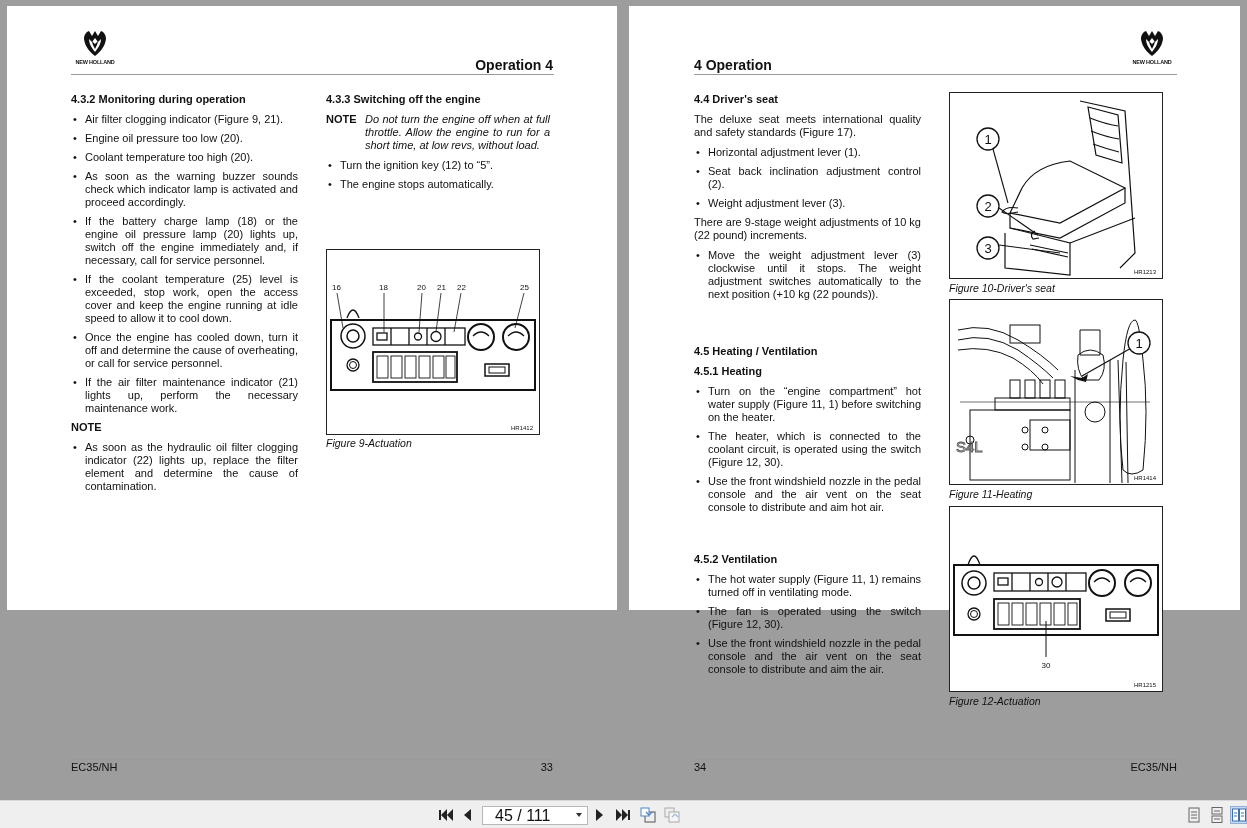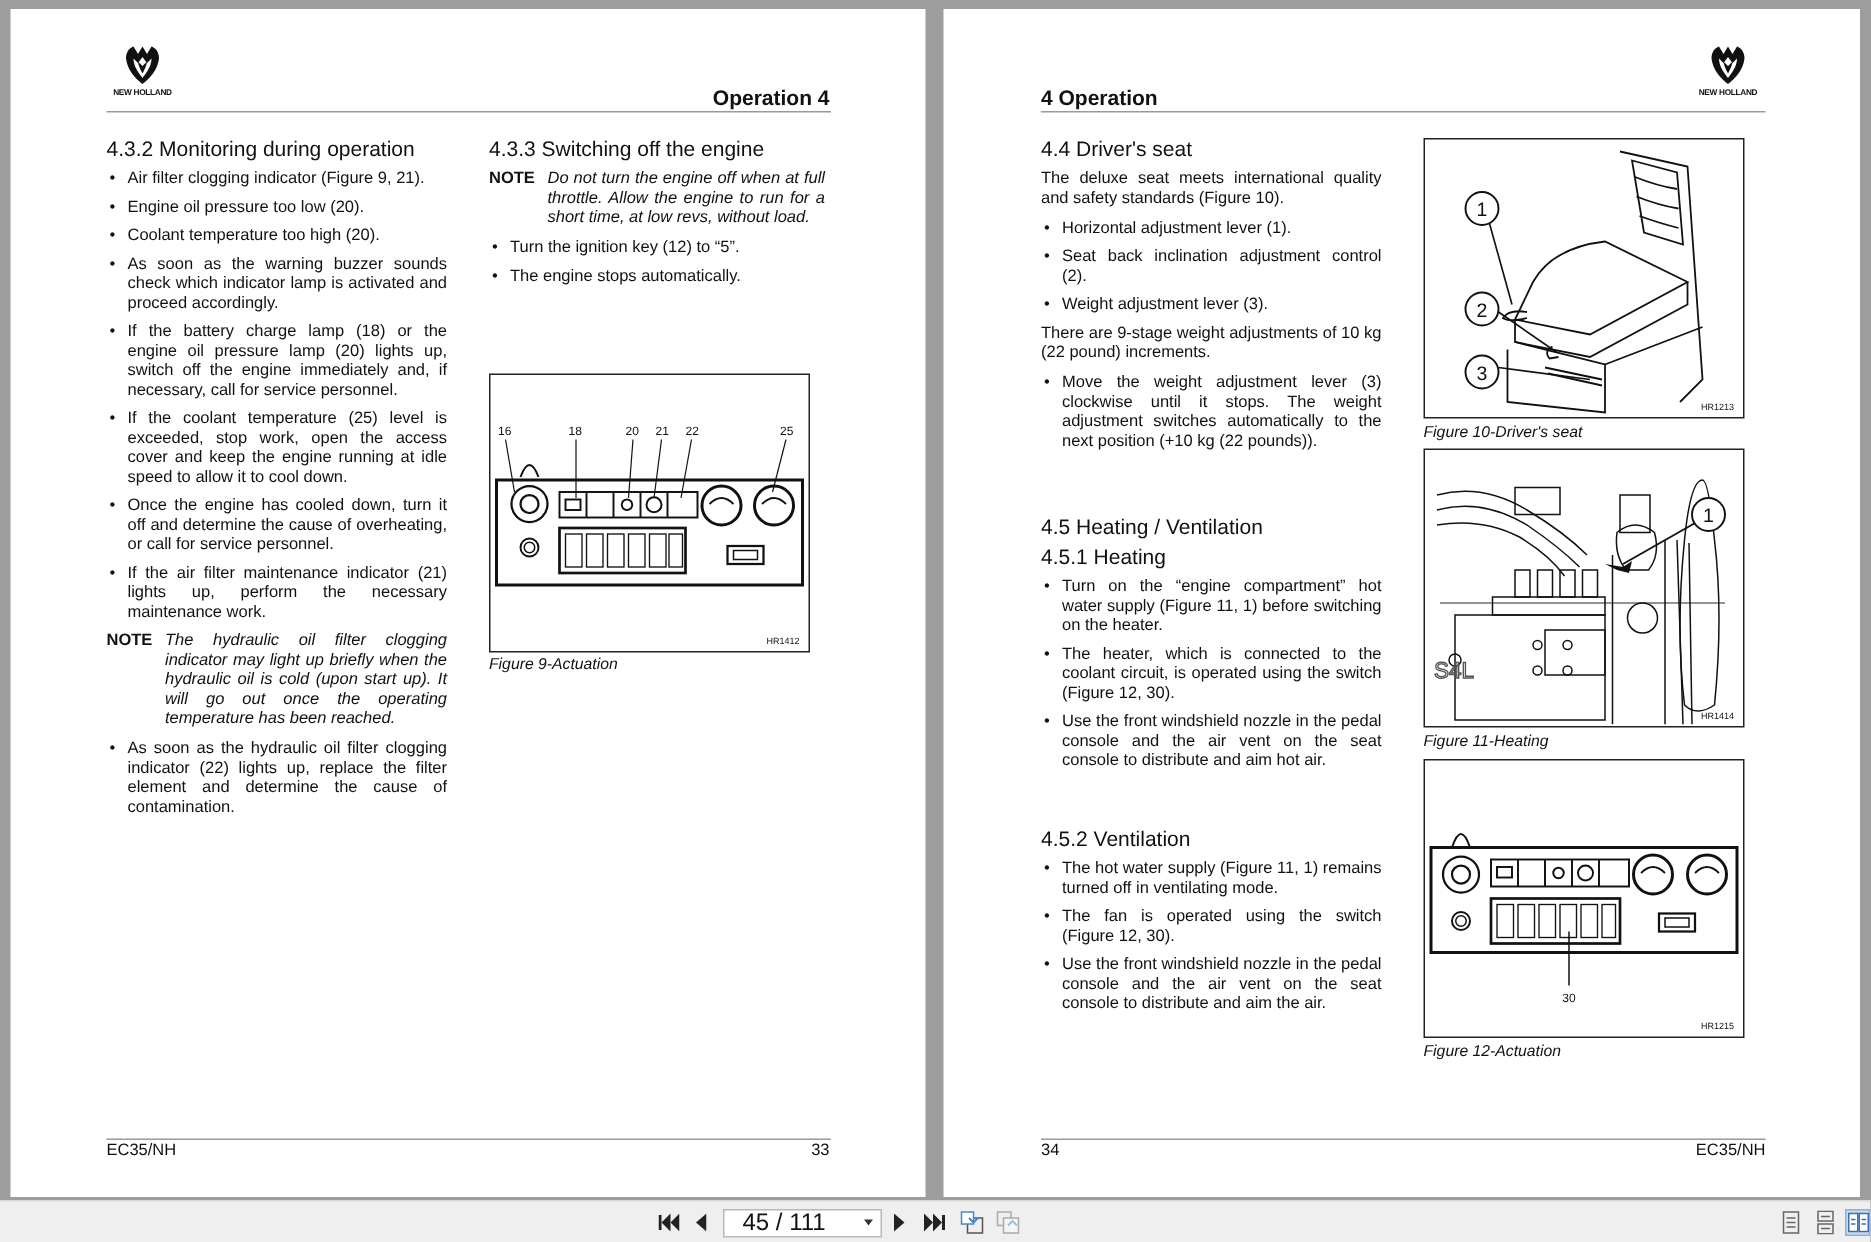--- a/index.html
+++ b/index.html
@@ -1,29 +1,29 @@
 <!DOCTYPE html>
 <html><head>
 <meta charset="utf-8">
 <style>
   * { box-sizing: border-box; margin: 0; padding: 0; }
   html, body { width: 1247px; height: 828px; overflow: hidden; background: #9d9d9d; font-family: "Liberation Sans", sans-serif; color: #111; }
   #viewer { position: absolute; left: 0; top: 0; width: 1247px; height: 800px; background: #9d9d9d; }
-  .page { position: absolute; top: 6px; background: #fff; height: 792px; }
+  .page { position: absolute; top: 6px; background: #fff; height: 604px; }
   #page-left { left: 7px; width: 610px; }
   #page-right { left: 629px; width: 611px; }
 
   .logo { position: absolute; width: 48px; text-align: center; }
   .logo svg { display: block; margin: 0 auto; }
   .logo-text { font-size: 5.5px; font-weight: bold; letter-spacing: -0.2px; margin-top: 1px; }
   .header-title { position: absolute; font-size: 14px; font-weight: bold; }
   .rule { position: absolute; height: 1px; background: #9a9a9a; }
 
   .col { position: absolute; font-size: 11px; line-height: 13px; }
-  .h3 { font-weight: normal; font-size: 14px; margin-bottom: 7px; }
+  .h3 { font-weight: bold; font-size: 11px; margin-bottom: 7px; }
   .p { text-align: justify; margin-bottom: 7px; }
   .it { font-style: italic; }
   ul.bul { list-style: none; }
   ul.bul li { position: relative; padding-left: 14px; text-align: justify; margin-bottom: 6px; }
   ul.bul li::before { content: "•"; position: absolute; left: 2px; top: 0; }
   .note { display: flex; margin-bottom: 7px; }
   .note-label { font-weight: bold; width: 39px; flex: none; }
   .note-text { font-style: italic; text-align: justify; flex: 1; }
   .caution { display: flex; margin-bottom: 7px; }
   .caution-icon { width: 39px; flex: none; }
@@ -66,21 +66,20 @@
       </ul>
       <ul class="bul">
         <li>As soon as the warning buzzer sounds check which indicator lamp is activated and proceed accordingly.</li>
         <li>If the battery charge lamp (18) or the engine oil pressure lamp (20) lights up, switch off the engine immediately and, if necessary, call for service personnel.</li>
         <li>If the coolant temperature (25) level is exceeded, stop work, open the access cover and keep the engine running at idle speed to allow it to cool down.</li>
         <li>Once the engine has cooled down, turn it off and determine the cause of overheating, or call for service personnel.</li>
         <li>If the air filter maintenance indicator (21) lights up, perform the necessary maintenance work.</li>
       </ul>
       <div class="note">
         <div class="note-label">NOTE</div>
-        <div class="note-text">The hydraulic oil filter clogging indicator may light up briefly when the hydraulic oil is cold (upon start up). It will go out once the operating temperature has been reached.</div>
       </div>
       <ul class="bul">
         <li>As soon as the hydraulic oil filter clogging indicator (22) lights up, replace the filter element and determine the cause of contamination.</li>
       </ul>
     </div>
 
     <div class="col" style="left:319px; top:87px; width:224px;">
       <div class="h3">4.3.3 Switching off the engine</div>
       <div class="note">
         <div class="note-label">NOTE</div>
@@ -158,21 +157,21 @@
         <path d="M13 26 C8 22 3 17 2 9 C2 5 4 2 7 1 L10 6 L13 1 L16 6 L19 1 C22 2 24 5 24 9 C23 17 18 22 13 26Z" fill="#111"></path>
         <path d="M13 22 C10 18 7 14 7 9 L10 12 L13 8 L16 12 L19 9 C19 14 16 18 13 22Z" fill="#fff"></path>
         <path d="M13 19 C11.5 16 10 13 10 11 L13 14 L16 11 C16 13 14.5 16 13 19Z" fill="#111"></path>
       </svg>
       <div class="logo-text">NEW HOLLAND</div>
     </div>
     <div class="rule" style="left:65px; width:483px; top:68px;"></div>
 
     <div class="col" style="left:65px; top:87px; width:227px;">
       <div class="h3">4.4 Driver's seat</div>
-      <div class="p">The deluxe seat meets international quality and safety standards (Figure 10).</div>
+      <div class="p">The deluxe seat meets international quality and safety standards (Figure 17).</div>
       <ul class="bul">
         <li>Horizontal adjustment lever (1).</li>
         <li>Seat back inclination adjustment control (2).</li>
         <li>Weight adjustment lever (3).</li>
       </ul>
       <div class="p">There are 9-stage weight adjustments of 10 kg (22 pound) increments.</div>
       <ul class="bul">
         <li>Move the weight adjustment lever (3) clockwise until it stops. The weight adjustment switches automatically to the next position (+10 kg (22 pounds)).</li>
       </ul>
     </div>

